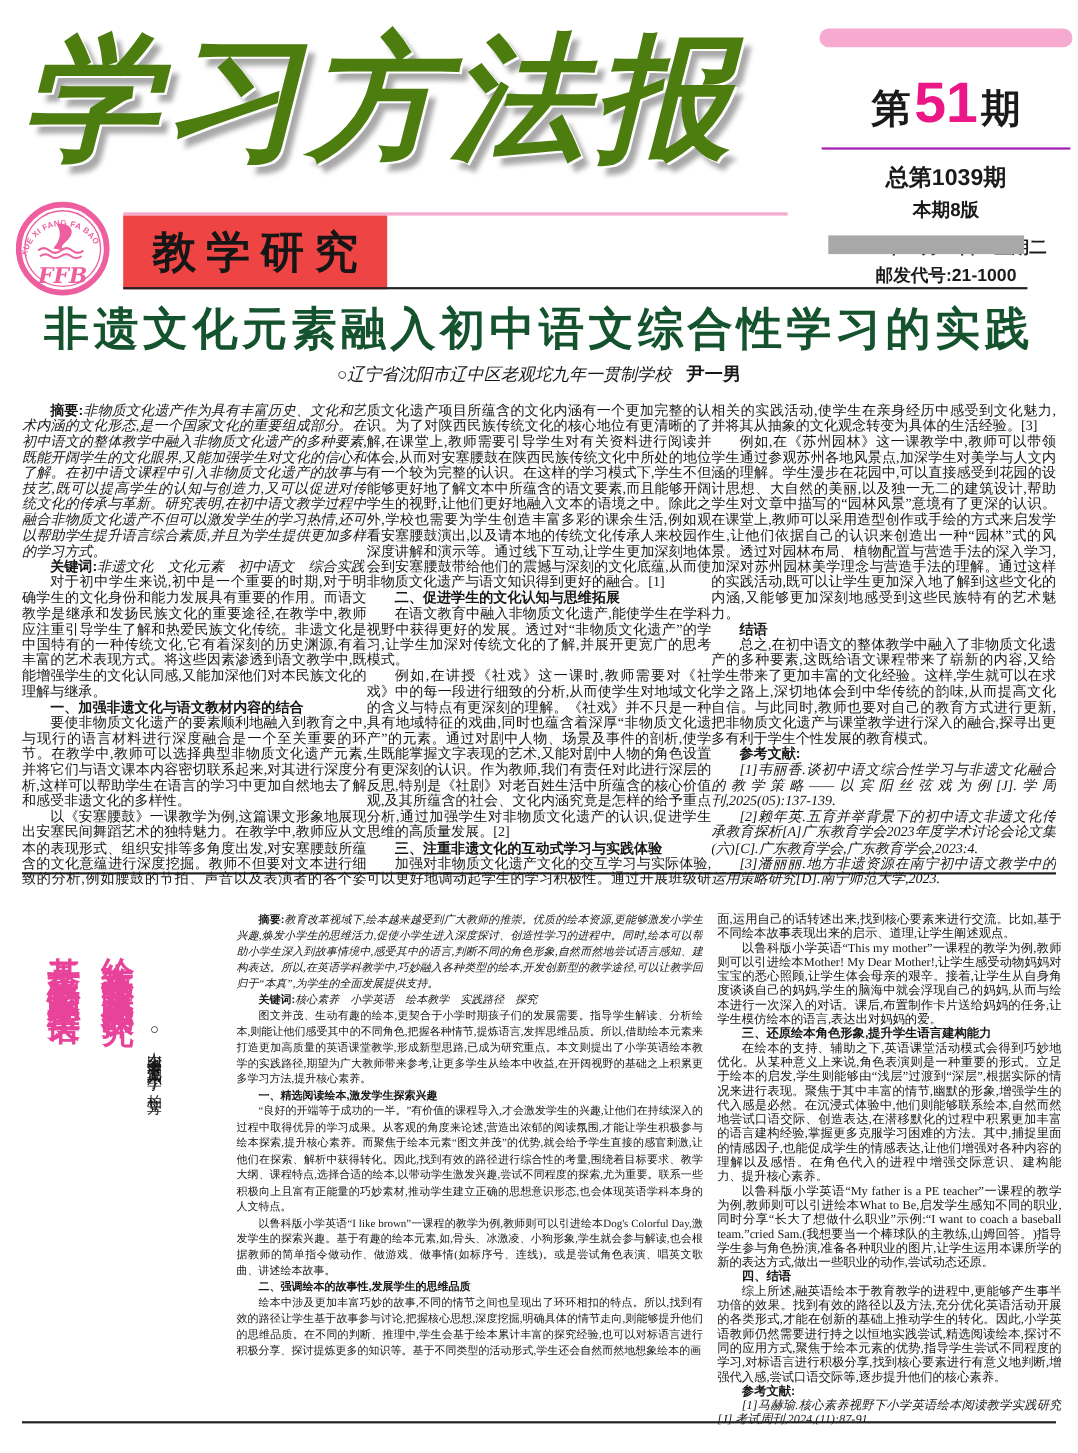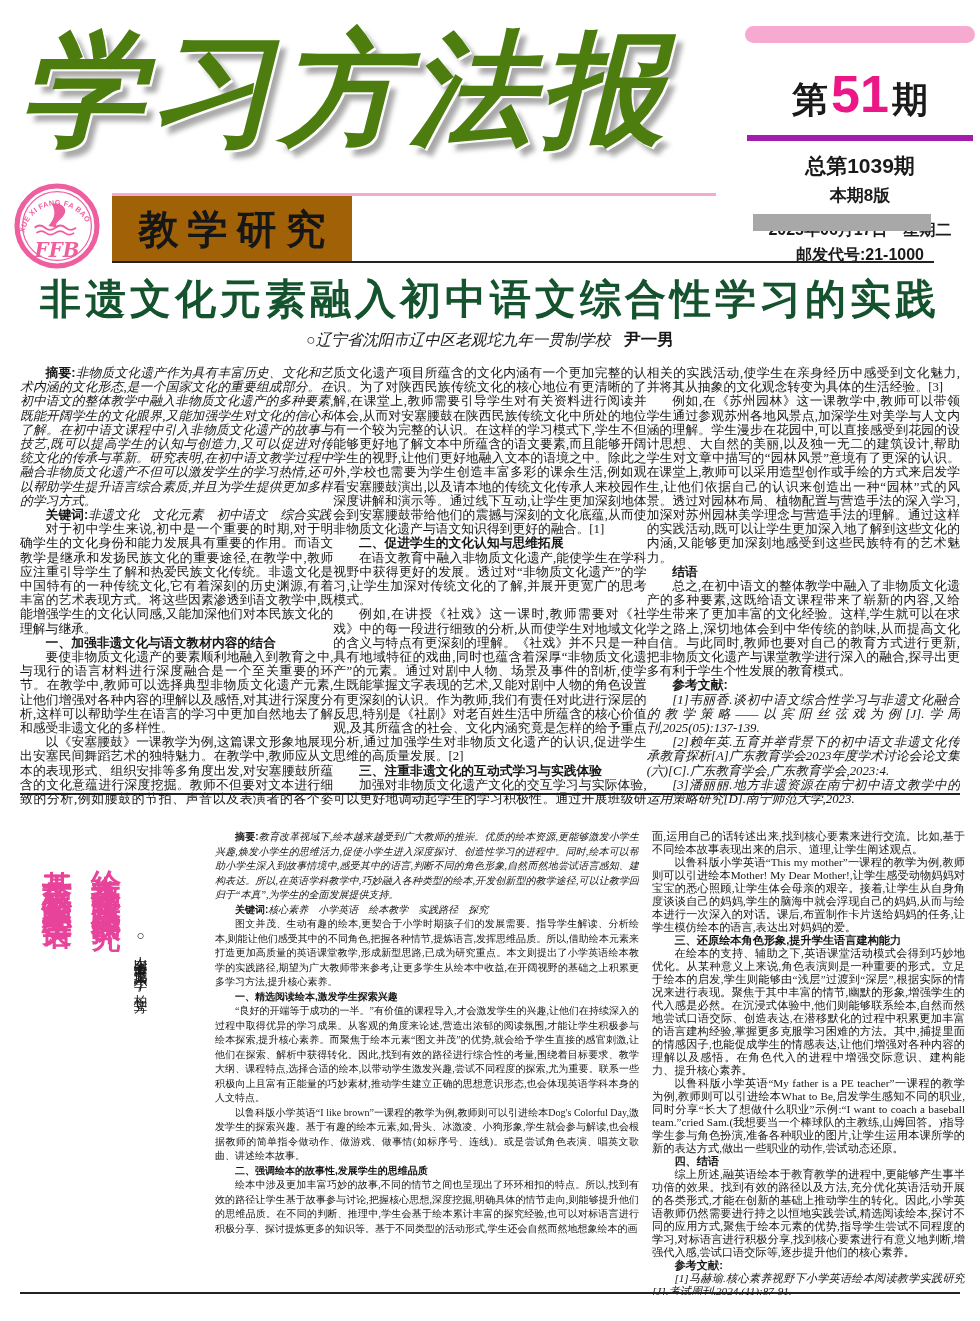--- a/index.html
+++ b/index.html
@@ -8,32 +8,32 @@
 
   
   .brand{position:absolute;left:20px;top:8px;width:730px;white-space:nowrap;
          font-family:"DejaVu Serif",serif;font-style:italic;font-weight:bold;
          font-size:124px;letter-spacing:6px;color:#4d7c0f;
          text-shadow:2px 2px 0 #fff,7px 8px 5px #a9a9a9;}
   .logo{position:absolute;left:14px;top:183px;width:86px;height:86px;}
   .issuebox{position:absolute;left:745px;top:26px;width:230px;text-align:center;
             font-family:"Liberation Sans",sans-serif;color:#1a1a1a;}
   .pinkbar{height:17px;border-radius:9px;background:#f6aacf;}
-  .issueno{margin:25px 2px 0;padding-bottom:9px;border-bottom:6px solid #a21caf;
+  .issueno{margin:25px 2px 0;padding-bottom:9px;border-bottom:2px solid #a21caf;
            font-weight:bold;font-size:36px;line-height:52px;}
   .issueno .big{font-size:52px;color:#ec1787;padding:0 3px;}
   .total{margin-top:11px;font-size:21px;font-weight:bold;}
   .pages{margin-top:4px;font-size:17px;font-weight:bold;}
   .date{margin-top:13px;font-size:16px;font-weight:bold;}
   .postal{margin-top:4px;font-size:16px;font-weight:bold;}
   .pubrow{position:absolute;left:112px;top:193px;width:604px;
           border-top:3px solid #f6aacf;display:flex;}
   .publines{flex:1;padding:11px 0 0 28px;font-family:"Liberation Sans",sans-serif;
             font-size:13.5px;font-weight:bold;line-height:1.6;}
-  .sectionbox{width:240px;height:67px;background:#a16207;box-sizing:border-box;
+  .sectionbox{width:240px;height:67px;background:#ef4444;box-sizing:border-box;
               font-family:"Liberation Sans",sans-serif;font-size:40px;font-weight:bold;
               letter-spacing:9px;padding-left:9px;display:flex;align-items:center;justify-content:center;}
   .graybar{position:absolute;left:753px;top:214px;width:178px;height:17px;background:#a8a8a8;}
   .mastrule{position:absolute;left:112px;top:261px;width:822px;height:2px;background:#222;}
 
   
   .a1title{position:absolute;top:272px;left:0;width:100%;margin:0;text-align:center;
            font-family:"Liberation Sans",sans-serif;font-weight:bold;font-size:41px;
            letter-spacing:4px;color:#14532d;}
   .a1byline{position:absolute;top:329px;left:0;width:100%;text-align:center;font-size:15.5px;}
@@ -111,21 +111,21 @@
     <h1 class="a1title">非遗文化元素融入初中语文综合性学习的实践</h1>
     <div class="a1byline">
       <span class="school">○辽宁省沈阳市辽中区老观坨九年一贯制学校</span><span class="aname">尹一男</span>
     </div>
     <div class="a1cols">
       <div class="col textcol">
           <p class="b-abstract"><span class="lbl">摘要:</span>非物质文化遗产作为具有丰富历史、文化和艺术内涵的文化形态,是一个国家文化的重要组成部分。在初中语文的整体教学中融入非物质文化遗产的多种要素,既能开阔学生的文化眼界,又能加强学生对文化的信心和了解。在初中语文课程中引入非物质文化遗产的故事与技艺,既可以提高学生的认知与创造力,又可以促进对传统文化的传承与革新。研究表明,在初中语文教学过程中融合非物质文化遗产不但可以激发学生的学习热情,还可以帮助学生提升语言综合素质,并且为学生提供更加多样的学习方式。</p>
           <p class="b-kw"><span class="lbl">关键词:</span>非遗文化　文化元素　初中语文　综合实践</p>
           <p class="b-p">对于初中学生来说,初中是一个重要的时期,对于明确学生的文化身份和能力发展具有重要的作用。而语文教学是继承和发扬民族文化的重要途径,在教学中,教师应注重引导学生了解和热爱民族文化传统。非遗文化是中国特有的一种传统文化,它有着深刻的历史渊源,有着丰富的艺术表现方式。将这些因素渗透到语文教学中,既能增强学生的文化认同感,又能加深他们对本民族文化的理解与继承。</p>
           <p class="b-h">一、加强非遗文化与语文教材内容的结合</p>
-          <p class="b-p">要使非物质文化遗产的要素顺利地融入到教育之中,与现行的语言材料进行深度融合是一个至关重要的环节。在教学中,教师可以选择典型非物质文化遗产元素,让他们增强对各种内容的理解以及感悟,对其进行深度分析,这样可以帮助学生在语言的学习中更加自然地去了解和感受非遗文化的多样性。</p>
+          <p class="b-p">要使非物质文化遗产的要素顺利地融入到教育之中,与现行的语言材料进行深度融合是一个至关重要的环节。在教学中,教师可以选择典型非物质文化遗产元素,并将它们与语文课本内容密切联系起来,对其进行深度分析,这样可以帮助学生在语言的学习中更加自然地去了解和感受非遗文化的多样性。</p>
           <p class="b-p">以《安塞腰鼓》一课教学为例,这篇课文形象地展现出安塞民间舞蹈艺术的独特魅力。在教学中,教师应从文本的表现形式、组织安排等多角度出发,对安塞腰鼓所蕴含的文化意蕴进行深度挖掘。教师不但要对文本进行细致的分析,例如腰鼓的节拍、声音以及表演者的各个姿势,还要对安塞腰鼓的历史背景、艺术特征进行深刻的剖析,使学生对这项非物</p>
         </div>
       <div class="col textcol">
           <p class="b-cont">质文化遗产项目所蕴含的文化内涵有一个更加完整的认识。为了对陕西民族传统文化的核心地位有更清晰的了解,在课堂上,教师需要引导学生对有关资料进行阅读并体会,从而对安塞腰鼓在陕西民族传统文化中所处的地位有一个较为完整的认识。在这样的学习模式下,学生不但能够更好地了解文本中所蕴含的语文要素,而且能够开阔学生的视野,让他们更好地融入文本的语境之中。除此之外,学校也需要为学生创造丰富多彩的课余生活,例如观看安塞腰鼓演出,以及请本地的传统文化传承人来校园作深度讲解和演示等。通过线下互动,让学生更加深刻地体会到安塞腰鼓带给他们的震撼与深刻的文化底蕴,从而使非物质文化遗产与语文知识得到更好的融合。[1]</p>
           <p class="b-h">二、促进学生的文化认知与思维拓展</p>
           <p class="b-p">在语文教育中融入非物质文化遗产,能使学生在学科视野中获得更好的发展。透过对“非物质文化遗产”的学习,让学生加深对传统文化的了解,并展开更宽广的思考模式。</p>
           <p class="b-p">例如,在讲授《社戏》这一课时,教师需要对《社戏》中的每一段进行细致的分析,从而使学生对地域文化的含义与特点有更深刻的理解。《社戏》并不只是一种具有地域特征的戏曲,同时也蕴含着深厚“非物质文化遗产”的元素。通过对剧中人物、场景及事件的剖析,使学生既能掌握文字表现的艺术,又能对剧中人物的角色设置有更深刻的认识。作为教师,我们有责任对此进行深层的反思,特别是《社剧》对老百姓生活中所蕴含的核心价值观,及其所蕴含的社会、文化内涵究竟是怎样的给予重点分析,通过加强学生对非物质文化遗产的认识,促进学生思维的高质量发展。[2]</p>
           <p class="b-h">三、注重非遗文化的互动式学习与实践体验</p>
           <p class="b-p">加强对非物质文化遗产文化的交互学习与实际体验,可以更好地调动起学生的学习积极性。通过开展班级研讨、文化经验等多种与非物质文化遗产</p>
         </div>

